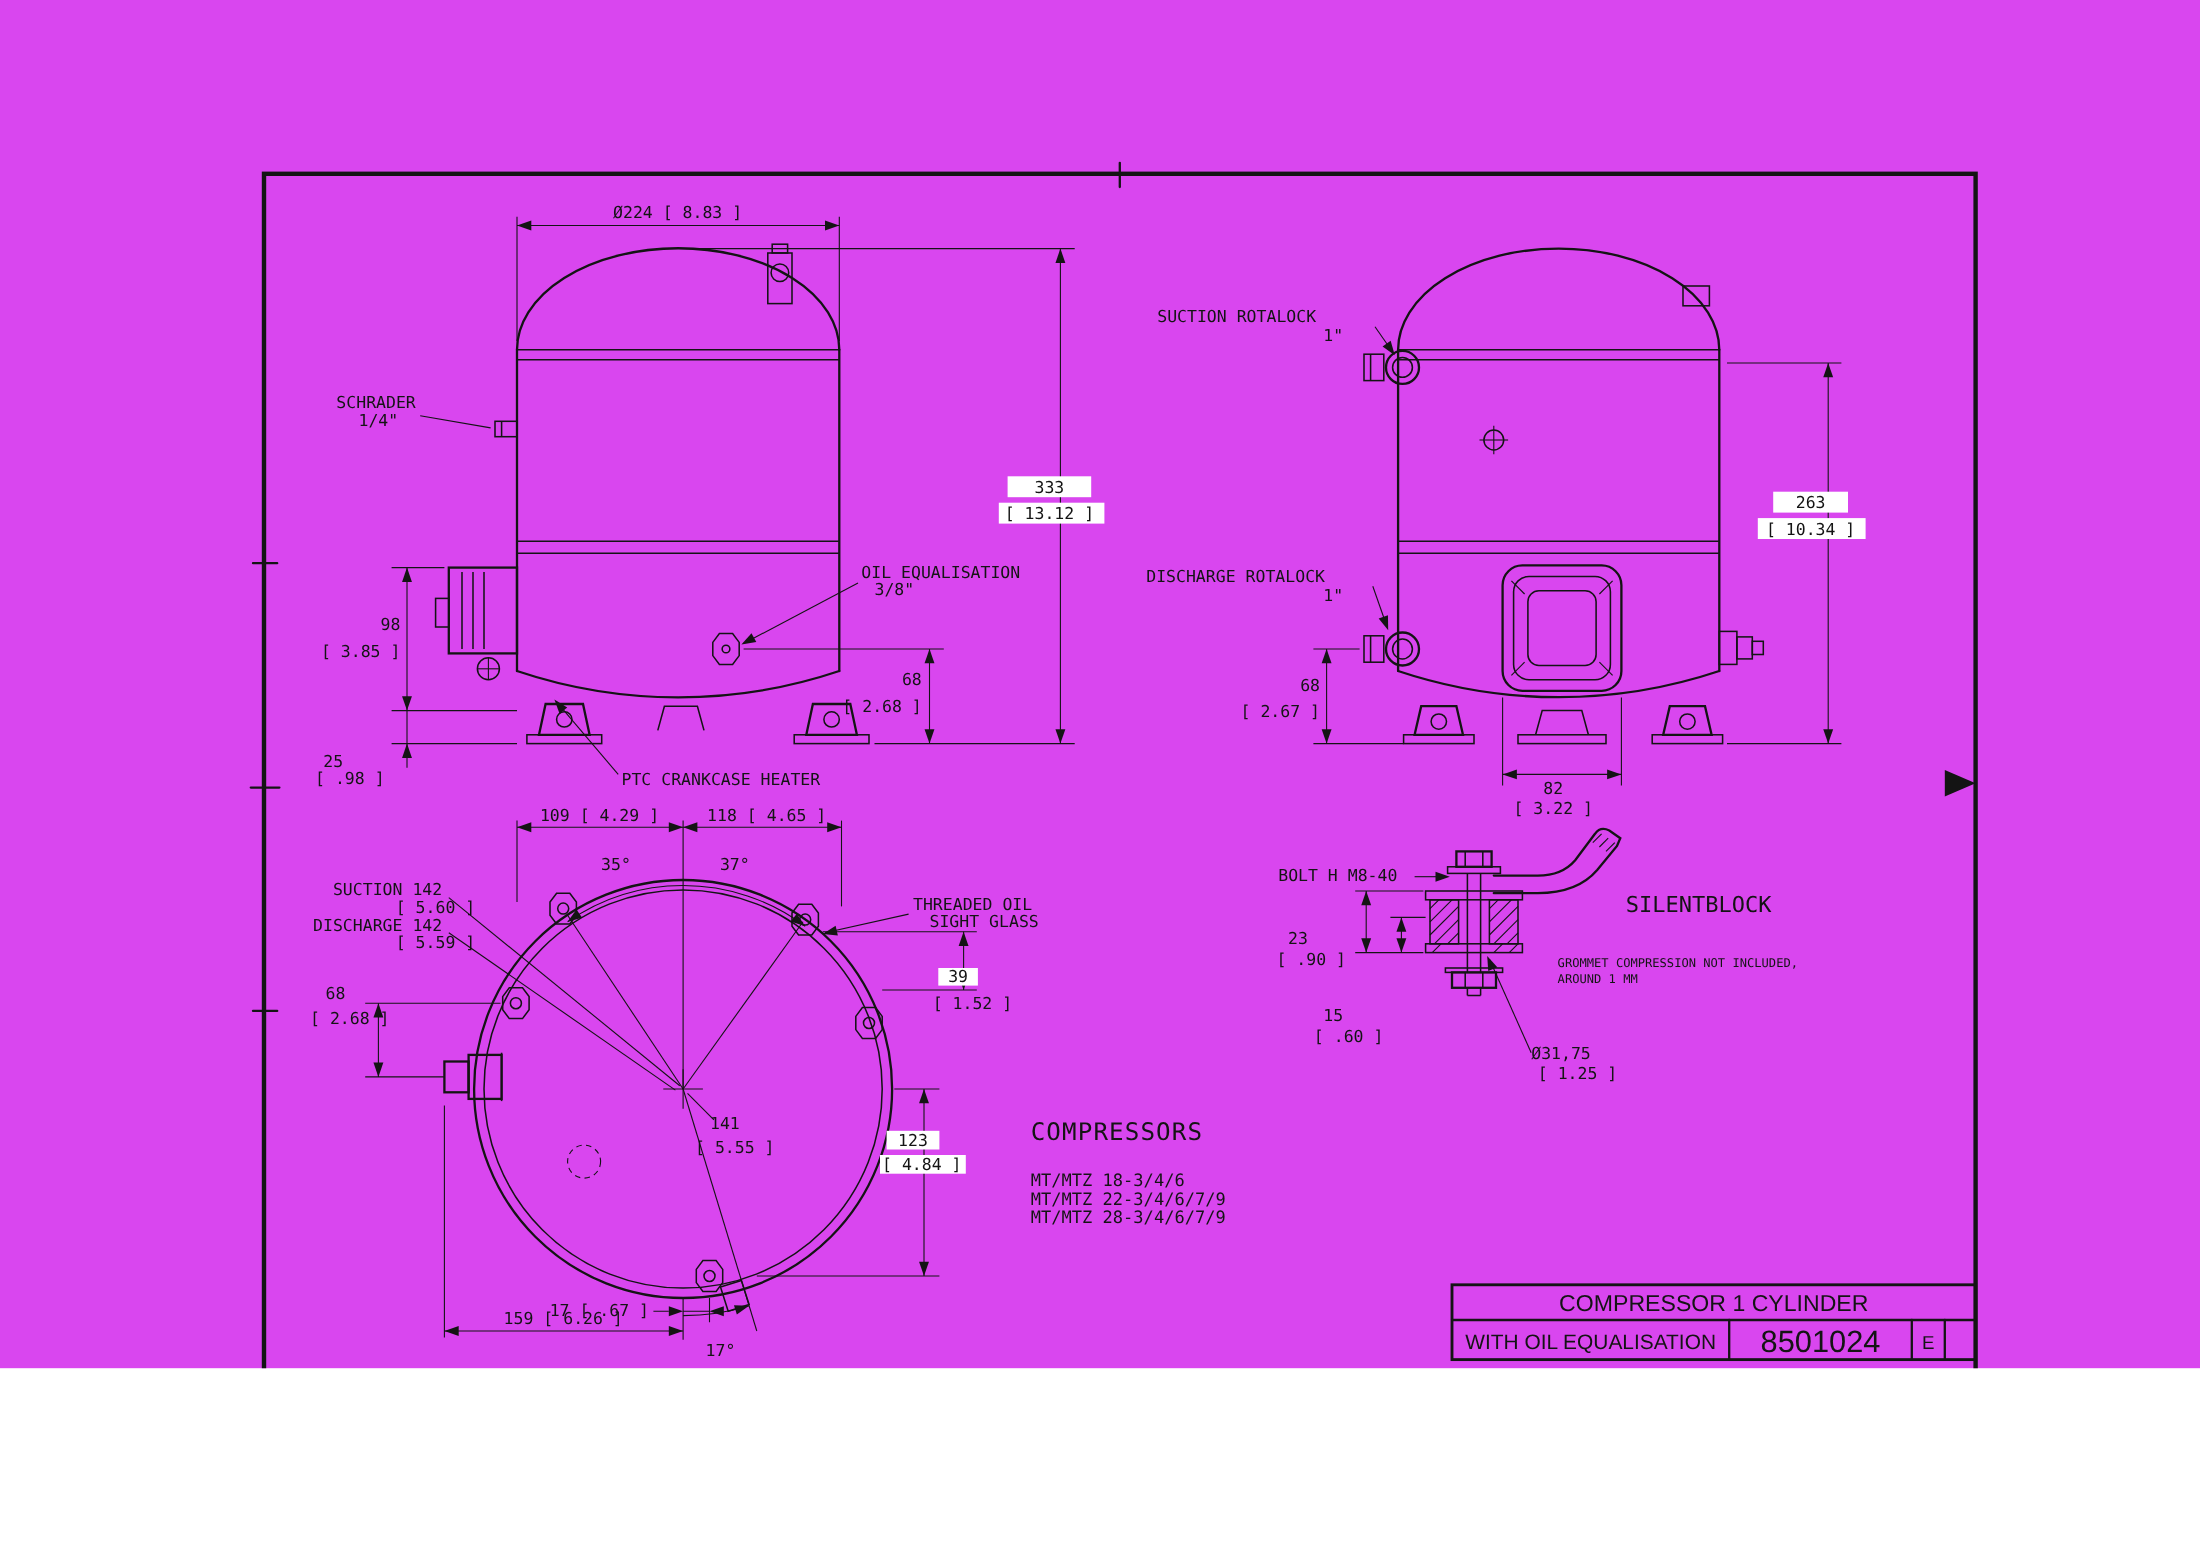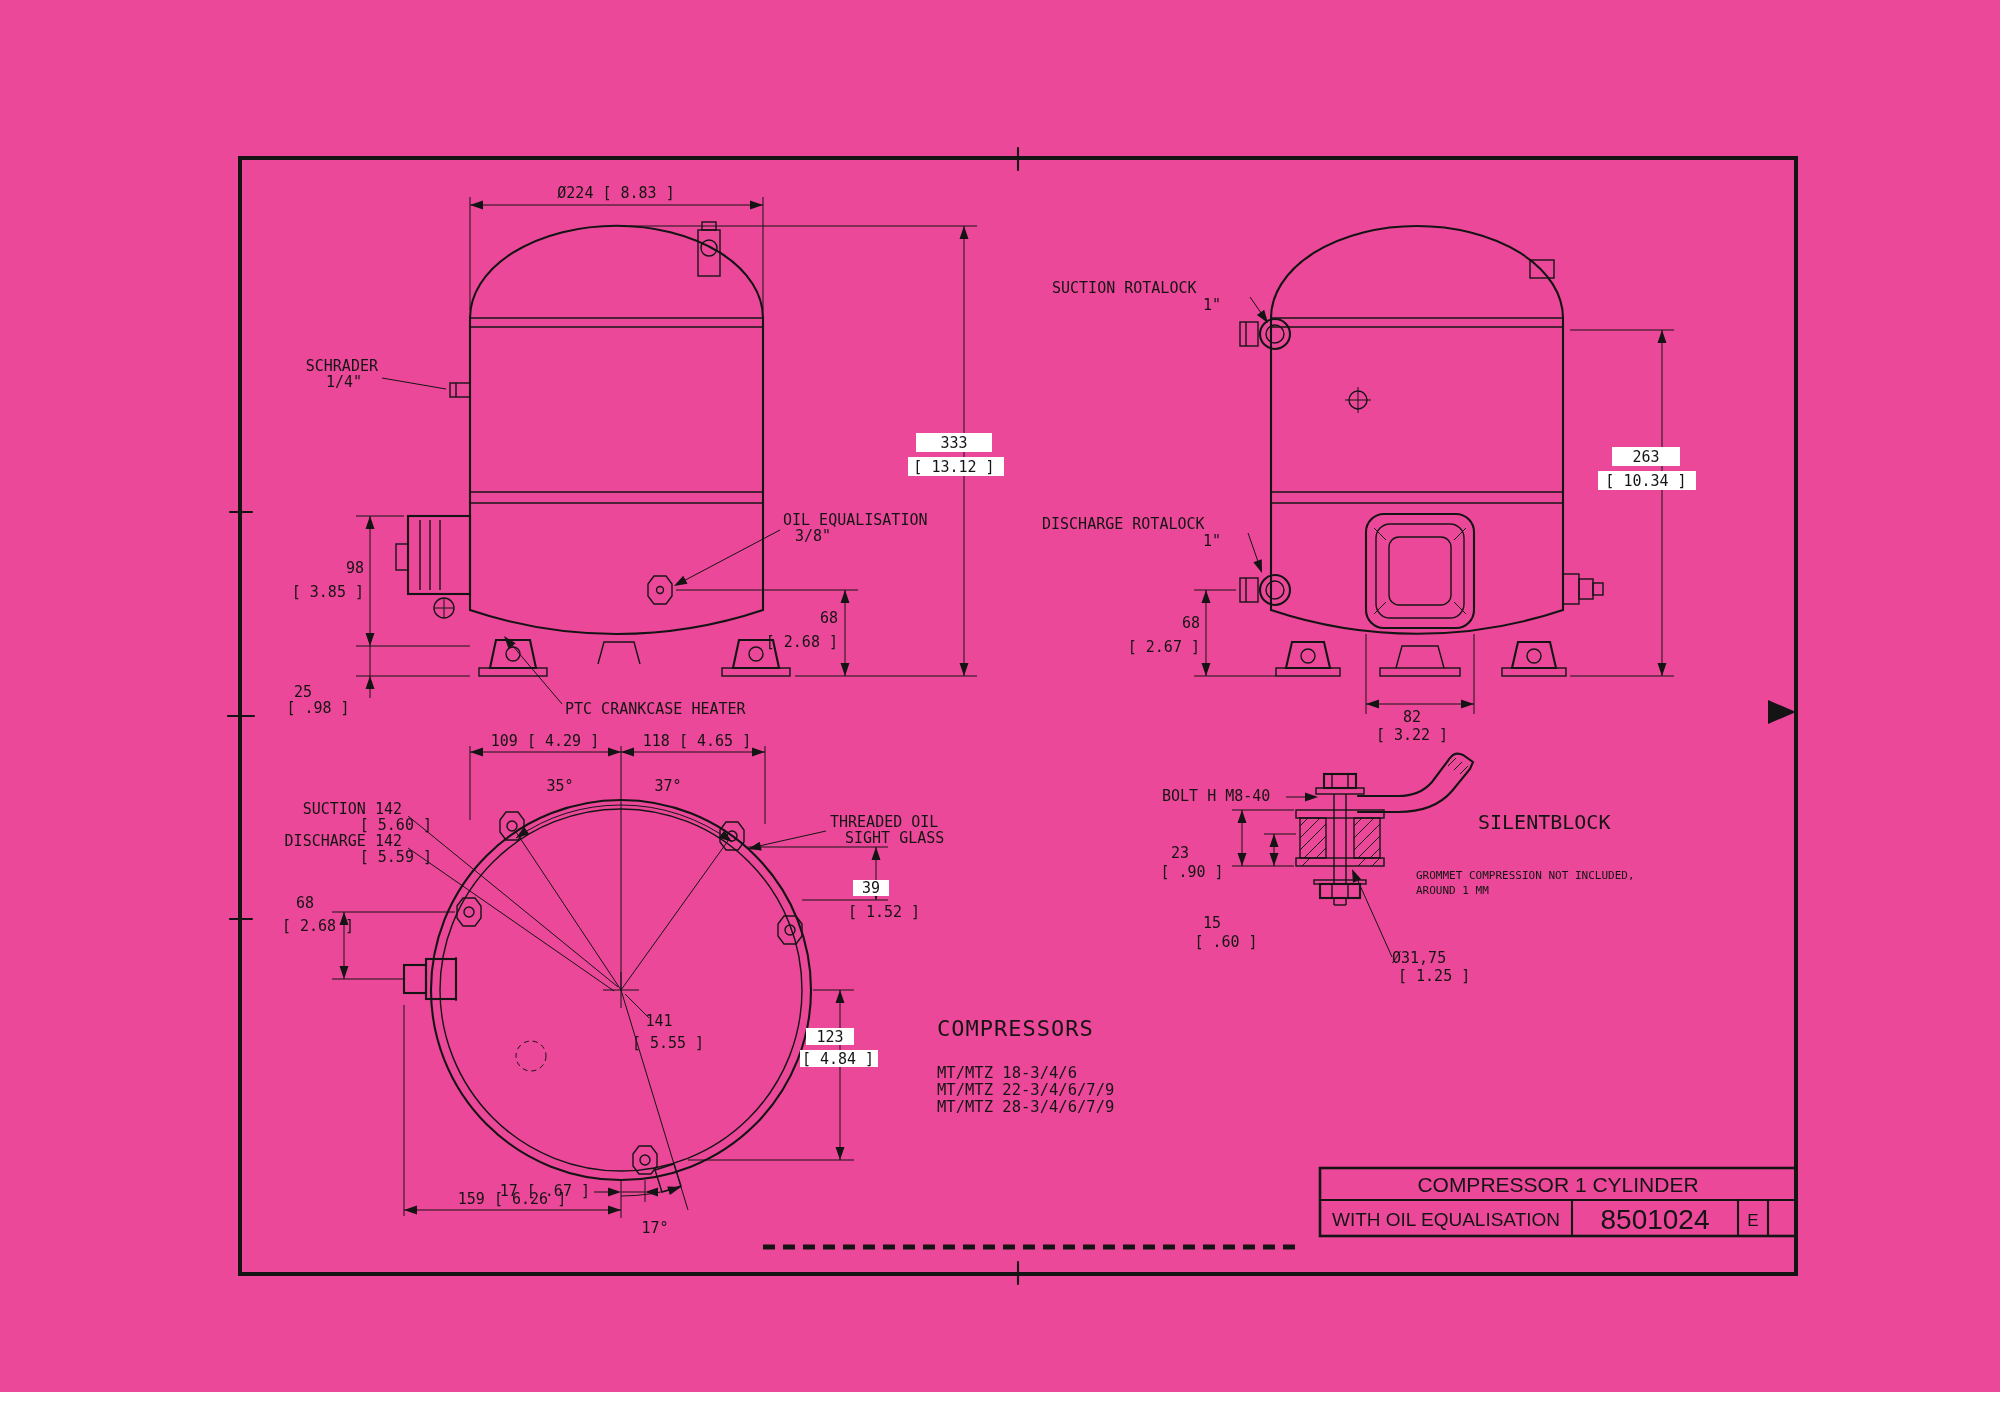--- a/index.html
+++ b/index.html
@@ -1,16 +1,16 @@
 <!DOCTYPE html>
 <html><head>
 <meta charset="utf-8">
 <style>
   html,body{margin:0;padding:0;background:#ffffff;}
-  #sheet{position:relative;width:2000px;height:1392px;background:#ec4899;overflow:hidden;}
+  #sheet{position:relative;width:2000px;height:1244px;background:#d946ef;overflow:hidden;}
   svg{display:block;}
   .o3{stroke:#141414;stroke-width:2.6;fill:none;}
   .o2{stroke:#141414;stroke-width:2.1;fill:none;stroke-linecap:round;}
   .o1{stroke:#141414;stroke-width:1.4;fill:none;}
   .d {stroke:#141414;stroke-width:1;fill:none;}
   .dash{stroke:#141414;stroke-width:1;fill:none;stroke-dasharray:5 4;}
   .ar{fill:#141414;stroke:none;}
   .wb{fill:#ffffff;stroke:none;}
   text{font-family:"DejaVu Sans Mono",monospace;font-size:15px;fill:#141414;}
   .th{font-size:22px;letter-spacing:1px;}

